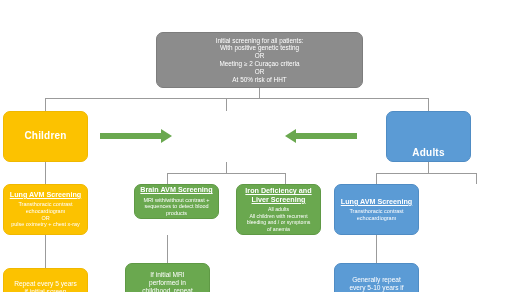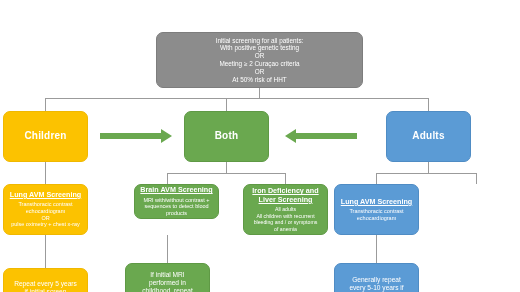--- a/index.html
+++ b/index.html
@@ -92,25 +92,22 @@
     <span class="ln-top">OR</span>
     <span class="ln-top">Meeting ≥ 2 Curaçao criteria</span>
     <span class="ln-top">OR</span>
     <span class="ln-top">At 50% risk of HHT</span>
   </div>
 
   <div class="node gold" style="left:3px;top:80px;width:85px;height:51px;">
     <span class="title-lg">Children</span>
   </div>
 
-  <div class="node green" style="left:184px;top:80px;width:85px;height:51px;">
-    <span class="title-lg">Both</span>
-  </div>
 
-  <div class="node blue" style="left:386px;top:80px;width:85px;height:51px;">
+  <div class="node blue" style="left:386px;top:80px;width:85px;height:51px;justify-content:flex-end;">
     <span class="title-lg">Adults</span>
   </div>
 
   <div class="arrow arrow-r" style="left:100px;top:98px;width:72px;">
     <div class="shaft"></div>
       <div class="head"></div>
   </div>
   <div class="arrow arrow-l" style="left:285px;top:98px;width:72px;">
     <div class="shaft"></div>
       <div class="head"></div>
@@ -124,21 +121,21 @@
     <span class="ln">pulse oximetry + chest x-ray</span>
   </div>
 
   <div class="node green" style="left:134px;top:153px;width:85px;height:35px;">
     <span class="ttl">Brain AVM Screening</span>
     <span class="ln">MRI with/without contrast +</span>
     <span class="ln">sequences to detect blood</span>
     <span class="ln">products</span>
   </div>
 
-  <div class="node green" style="left:243px;top:153px;width:85px;height:51px;">
+  <div class="node green" style="left:236px;top:153px;width:85px;height:51px;">
     <span class="ttl" style="margin-bottom:0">Iron Deficiency and</span>
     <span class="ttl">Liver Screening</span>
     <span class="ln-sm">All adults</span>
     <div class="gap"></div>
     <span class="ln-sm">All children with recurrent</span>
     <span class="ln-sm">bleeding and / or symptoms</span>
     <span class="ln-sm">of anemia</span>
   </div>
 
   <div class="node blue" style="left:334px;top:153px;width:85px;height:51px;">

